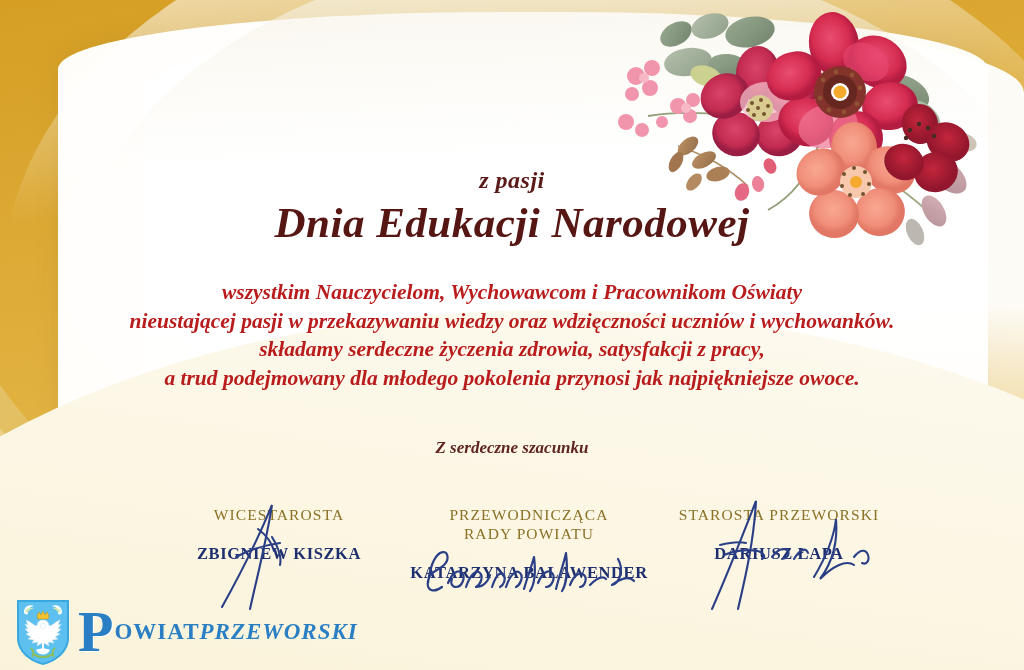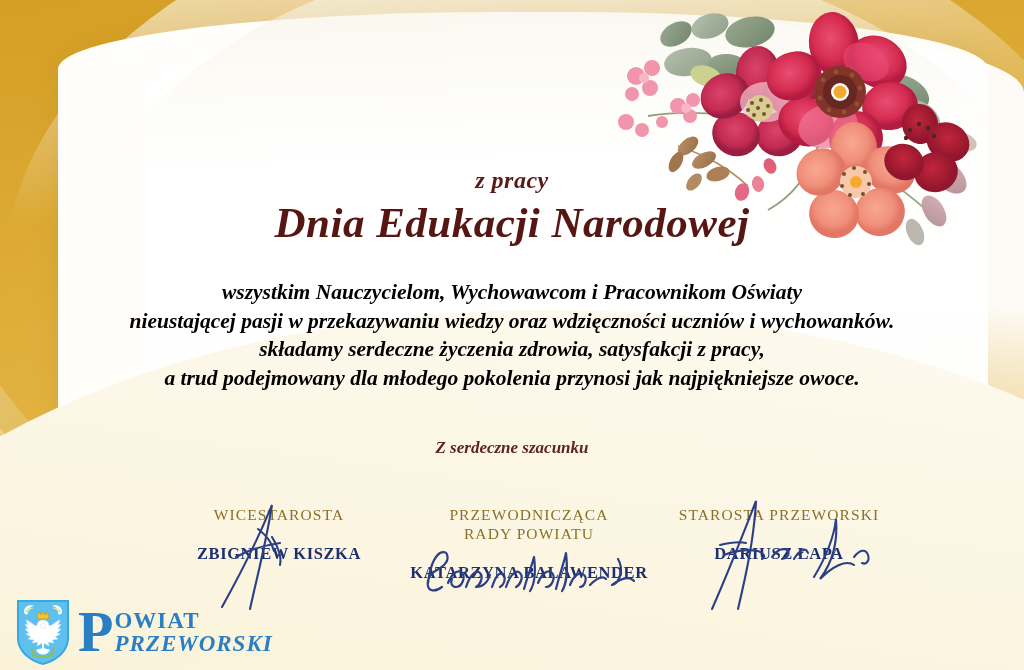--- a/index.html
+++ b/index.html
@@ -134,21 +134,21 @@
     position:absolute; left:0; right:0; top:198px;
     font-size:43px; font-style:italic; font-weight:700;
     letter-spacing:.5px;
     color:#551614;
   }
 
   .body-text{
     position:absolute; left:0; right:0; top:278px;
     font-size:21.5px; font-style:italic; font-weight:700;
     line-height:28.5px;
-    color:#000000;
+    color:#b91c1c;
   }
   .body-text .ln{display:block;white-space:nowrap;}
 
   .regards{
     position:absolute; left:0; right:0; top:438px;
     font-size:17px; font-style:italic; font-weight:700;
     color:#5e241f;
   }
 
   
@@ -195,21 +195,21 @@
     display:flex; align-items:center;
     color:#2a7fc4;
     font-weight:700;
   }
   .logo-dropcap{
     font-size:58px; line-height:54px;
     color:#2a7fc4;
     text-shadow:1px 1px 0 rgba(255,255,255,.8);
     margin-right:1px;
   }
-  .logo-lines{display:flex;flex-direction:column;line-height:1.02;}
+  .logo-lines{display:flex;line-height:1.02;}
   .logo-l1{font-size:23px;letter-spacing:1px;}
   .logo-l2{font-size:23px;letter-spacing:1px;font-style:italic;}
 
   
   .flowers{
     position:absolute;
     right:22px; top:-4px;
     width:384px; height:268px;
     pointer-events:none;
   }
@@ -408,21 +408,21 @@
           </g>
         </g>
       </g>
     </svg>
   </div>
 
   <div class="sweep sweep-e"></div>
 
   <div class="content">
 
-    <div class="occasion">z pracy</div>
+    <div class="occasion">z pasji</div>
 
     <div class="title">Dnia Edukacji Narodowej</div>
 
     <div class="body-text">
       <span class="ln">wszystkim Nauczycielom, Wychowawcom i Pracownikom Oświaty</span>
       <span class="ln">nieustającej pasji w przekazywaniu wiedzy oraz wdzięczności uczniów i wychowanków.</span>
       <span class="ln">składamy serdeczne życzenia zdrowia, satysfakcji z pracy,</span>
       <span class="ln">a trud podejmowany dla młodego pokolenia przynosi jak najpiękniejsze owoce.</span>
     </div>
 

